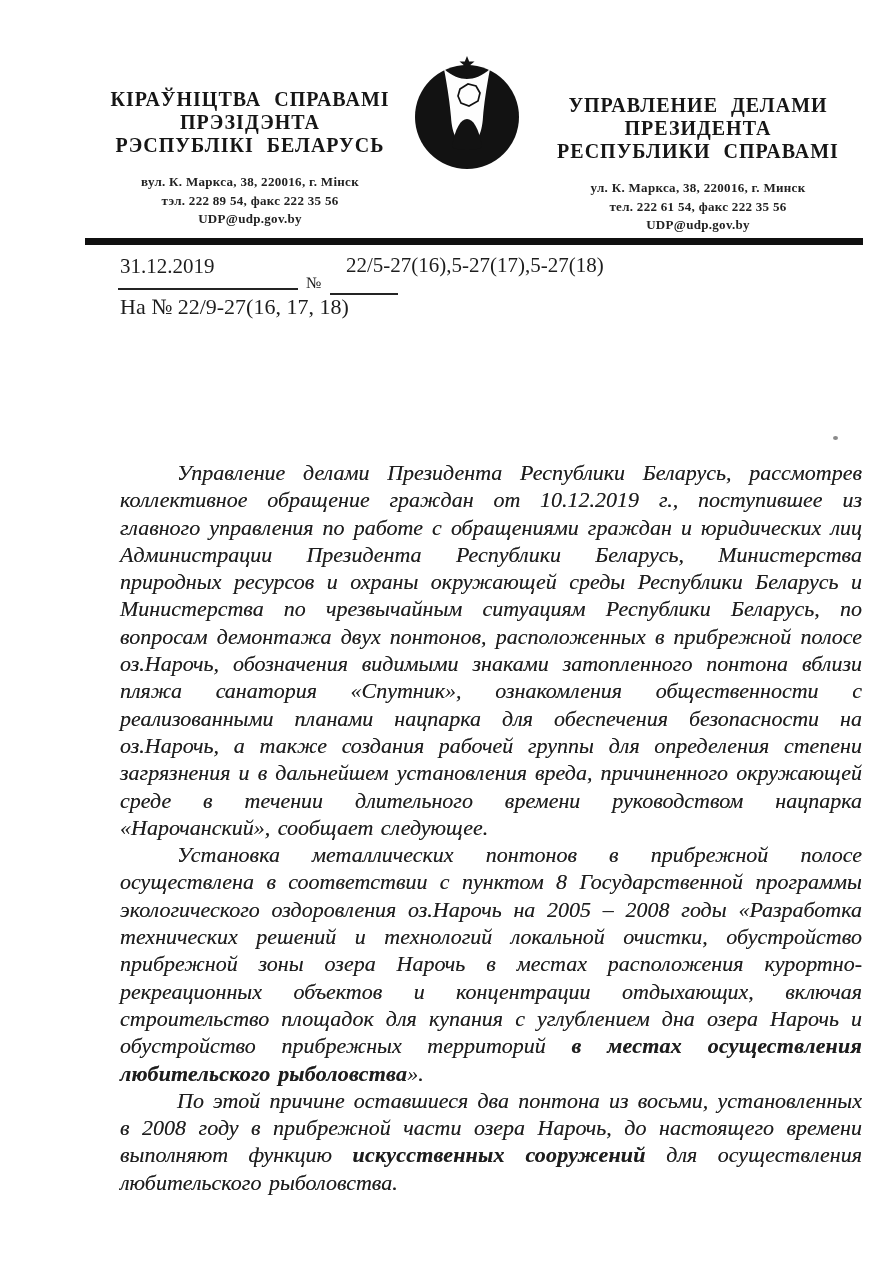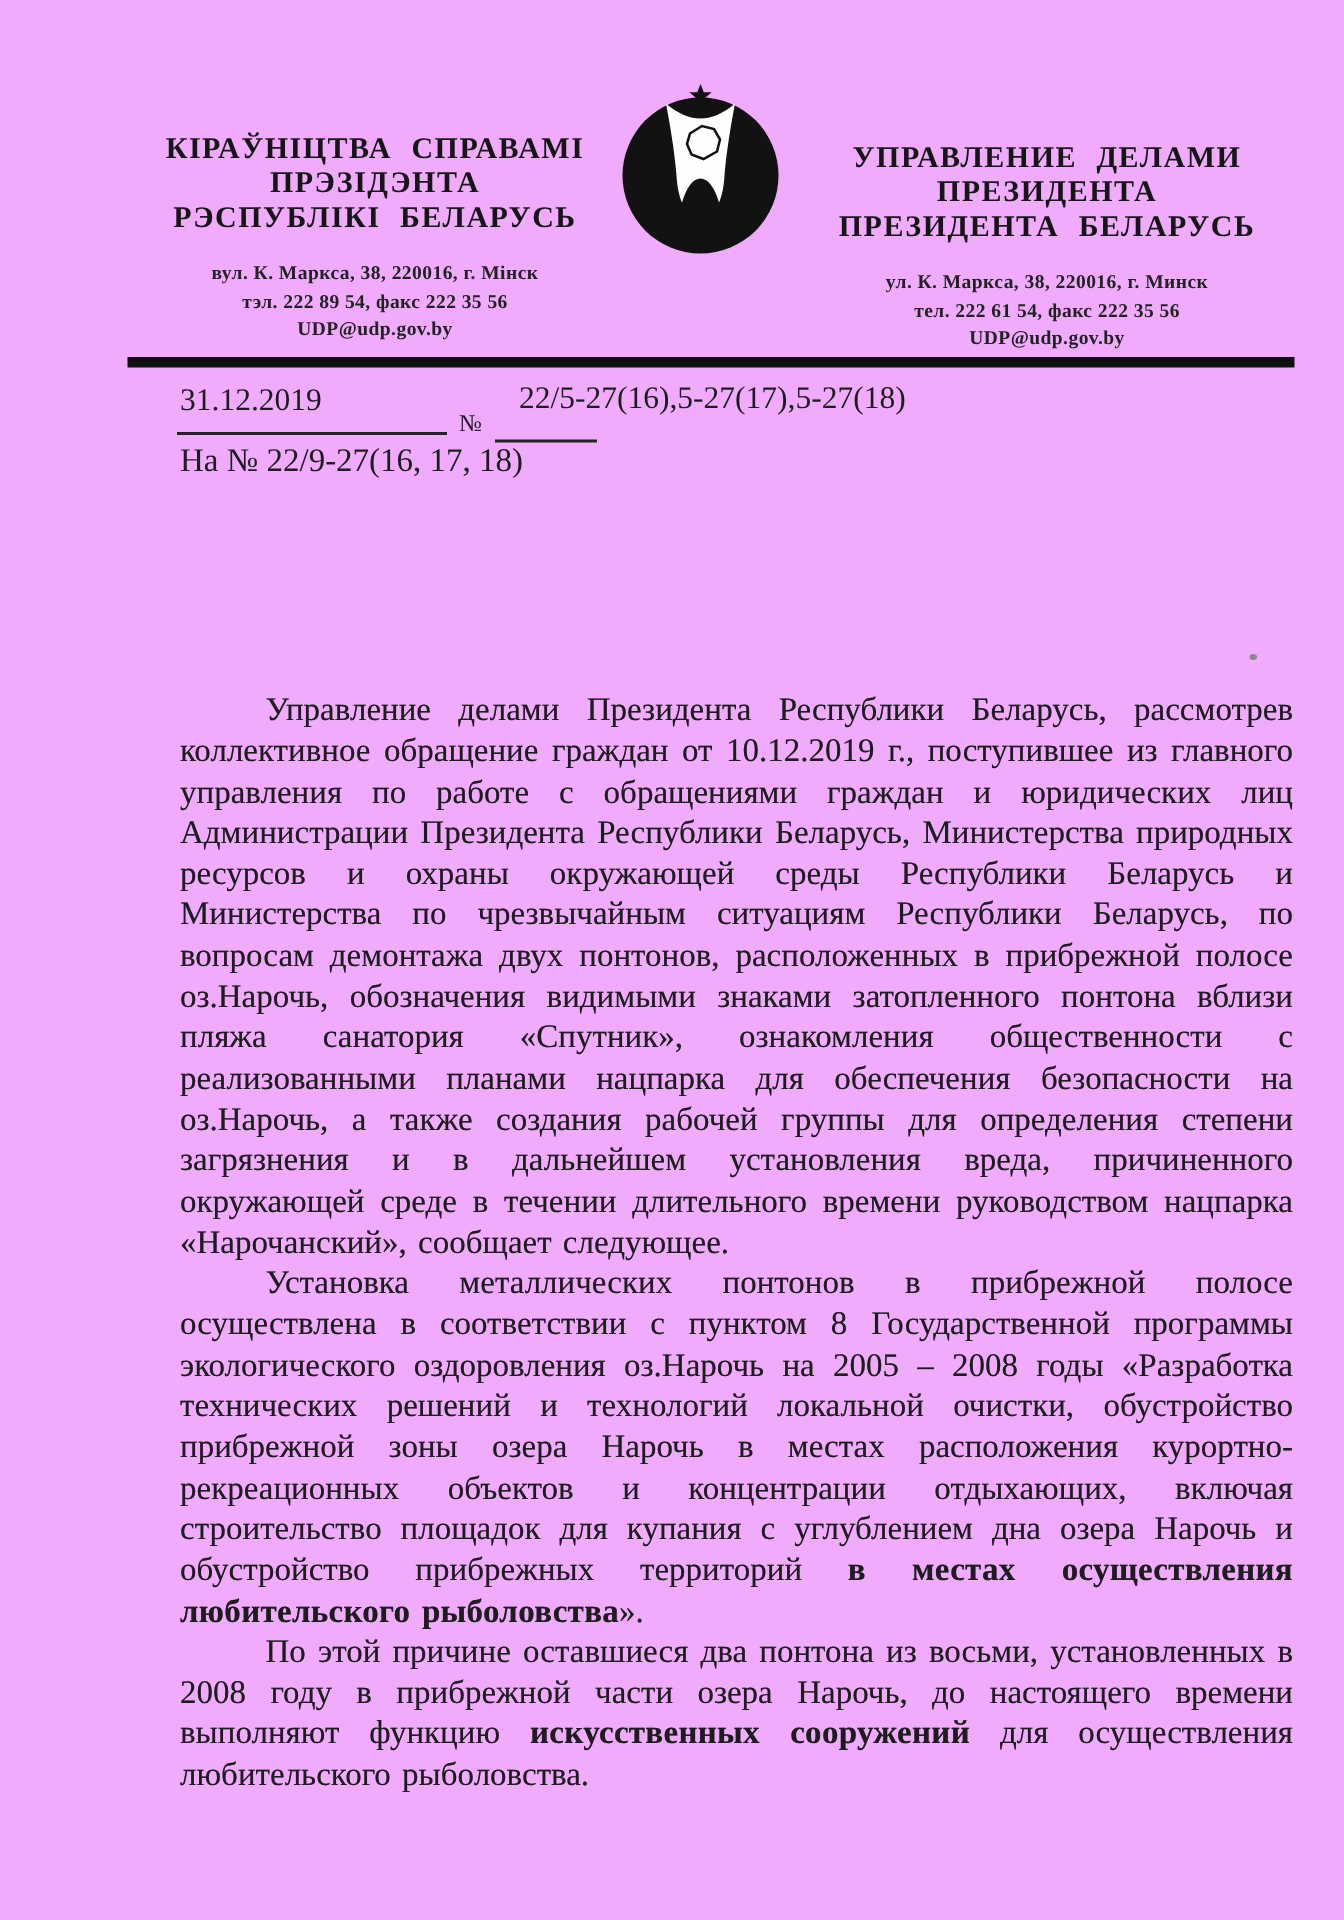--- a/index.html
+++ b/index.html
@@ -1,17 +1,17 @@
 <!DOCTYPE html>
 <html><head>
 <meta charset="utf-8">
 <style>
   html,body{margin:0;padding:0;background:#9a9a9a;}
   .page{
-    position:relative;width:896px;height:1280px;background:#f0abfc;
+    position:relative;width:896px;height:1280px;background:#ffffff;
     font-family:"Liberation Serif","DejaVu Serif",serif;color:#1d1d1d;
     overflow:hidden;margin:0 auto;
   }
   
   .lh-col{position:absolute;text-align:center;}
   .lh-left{left:85px;top:88px;width:330px;}
   .lh-right{left:533px;top:94px;width:330px;}
   .org-line{font-weight:bold;font-size:20px;line-height:23px;letter-spacing:1px;word-spacing:7px;color:#161616;}
   .addr{margin-top:16px;}
   .addr-line{font-weight:bold;font-size:13px;line-height:18.5px;letter-spacing:.3px;color:#222;}
@@ -28,21 +28,21 @@
   .ref-num{position:absolute;left:228px;top:1px;font-size:21px;white-space:nowrap;text-align:center;}
   .ref-reply{position:absolute;left:2px;top:42px;font-size:22px;white-space:nowrap;}
   
   .subject{position:absolute;left:121px;top:372px;font-size:23px;}
   
   .body-text{
     position:absolute;left:120px;top:459px;width:742px;
     font-size:22px;line-height:27.3px;text-align:justify;word-spacing:2px;
     text-shadow:0 0 .4px rgba(25,25,25,.55);
   }
-  .para{margin:0;text-indent:57px;}
+  .para{margin:0;text-indent:57px;font-style:italic;}
   .para b{font-weight:bold;letter-spacing:.2px;}
   
   .speck{position:absolute;left:833px;top:436px;width:5px;height:4px;background:#8a8a8a;border-radius:50%;}
 </style>
 </head>
 <body>
 
 <div class="page">
 
   <div class="lh-col lh-left">
@@ -62,21 +62,21 @@
       <path d="M36,15 C44,22 52,25 59,25 C66,25 74,22 82,15 C78,36 76,51 75,63 C74,81 68,91 59,91 C50,91 44,81 43,63 C42,51 40,36 36,15 Z" fill="#fefefe"></path>
       <path d="M44,93 C47,74 53,65 59,65 C65,65 71,74 74,93 C69,97 49,97 44,93 Z" fill="#121212"></path>
       <path d="M52,35 L60,30 L68,32 L72,39 L70,47 L61,52 L53,49 L50,42 Z" fill="#fefefe" stroke="#121212" stroke-width="1.7"></path>
       <polygon points="59,2 61.2,7.5 66.5,7.5 62.3,11 64,17 59,13.3 54,17 55.7,11 51.5,7.5 56.8,7.5" fill="#121212"></polygon>
     </svg>
   </div>
 
   <div class="lh-col lh-right">
     <div class="org-line">УПРАВЛЕНИЕ ДЕЛАМИ</div>
     <div class="org-line">ПРЕЗИДЕНТА</div>
-    <div class="org-line">ПРЕЗИДЕНТА БЕЛАРУСЬ</div>
+    <div class="org-line">РЕСПУБЛИКИ СПРАВАМІ</div>
     <div class="addr">
       <div class="addr-line">ул. К. Маркса, 38, 220016, г. Минск</div>
       <div class="addr-line">тел. 222 61 54, факс 222 35 56</div>
       <div class="addr-line">UDP@udp.gov.by</div>
     </div>
   </div>
 
   <div class="rule"></div>
 
   <div class="ref">

